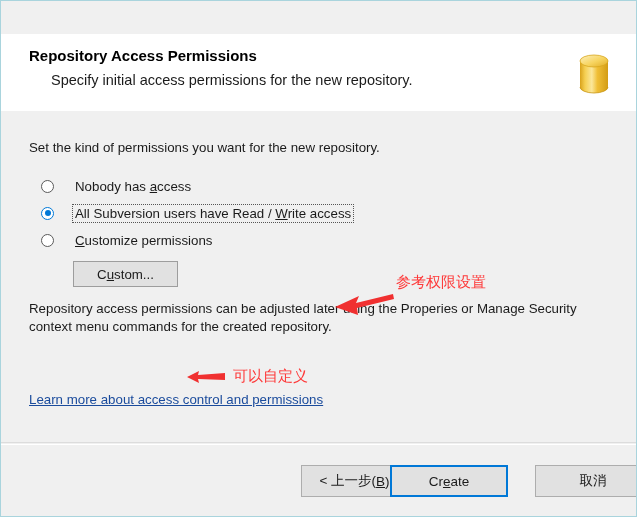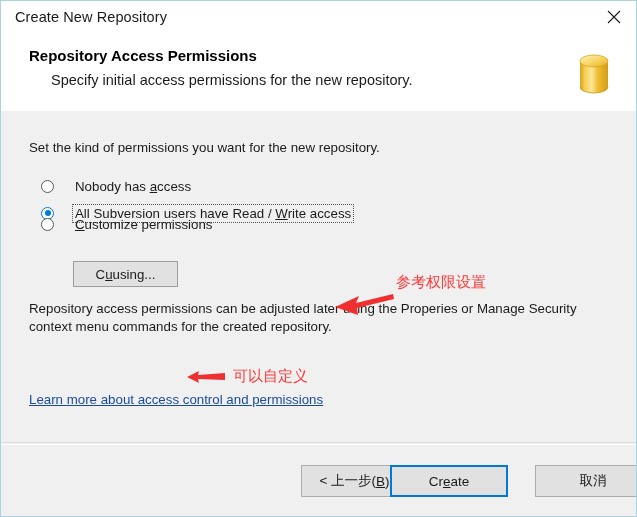--- a/index.html
+++ b/index.html
@@ -112,21 +112,21 @@
   .radio-row {
     position: absolute;
     left: 40px;
     display: flex;
     align-items: center;
     height: 18px;
     cursor: default;
   }
   .radio-row.r0 { top: 66px; }
   .radio-row.r1 { top: 93px; }
-  .radio-row.r2 { top: 104px; }
+  .radio-row.r2 { top: 120px; }
 
   .radio-mark {
     position: relative;
     width: 13px;
     height: 13px;
     border-radius: 50%;
     border: 1px solid #5a5a5a;
     background: #ffffff;
     box-sizing: border-box;
     flex: 0 0 auto;
@@ -257,29 +257,20 @@
 
   .annot-arrow { position: absolute; }
   .arrow-1 { left: 332px; top: 180px; }
   .arrow-2 { left: 185px; top: 258px; }
 </style>
 </head>
 <body>
 
 <div class="window">
 
-  <div class="titlebar">
-    <div class="titlebar-text">Create New Repository</div>
-    <div class="close-button">
-      <svg width="14" height="14" viewBox="0 0 14 14">
-        <line x1="1" y1="1" x2="13" y2="13" stroke="#1a1a1a" stroke-width="1.1"></line>
-        <line x1="13" y1="1" x2="1" y2="13" stroke="#1a1a1a" stroke-width="1.1"></line>
-      </svg>
-    </div>
-  </div>
 
   <div class="header">
     <div class="header-title">Repository Access Permissions</div>
     <div class="header-subtitle">Specify initial access permissions for the new repository.</div>
     <div class="header-icon">
       <svg width="40" height="44" viewBox="0 0 40 44">
         <defs>
           <linearGradient id="cyl" x1="0" y1="0" x2="1" y2="0">
             <stop offset="0%" stop-color="#d9a21b"></stop>
             <stop offset="18%" stop-color="#f5cf52"></stop>
@@ -315,21 +306,21 @@
     </div>
 
     <div class="radio-row r2">
       <span class="radio-mark"></span>
       <span class="radio-label"><span></span><u>C</u><span>ustomize permissions</span></span>
     </div>
 
     <div class="custom-button">
         <span>C</span>
         <u>u</u>
-        <span>using...</span>
+        <span>stom...</span>
       </div>
 
     <div class="note-text">Repository access permissions can be adjusted later using the Properies or Manage Security context menu commands for the created repository.</div>
 
     <a class="help-link" href="#">Learn more about access control and permissions</a>
 
     <div class="annot-text annot-1">参考权限设置</div>
     <div class="annot-arrow arrow-1">
       <svg width="62" height="26" viewBox="0 0 62 26">
         <path d="M2 16 L26 5 L23 12 L60 3 L61 8 L24 17 L25 24 Z" fill="#f03030"></path>

